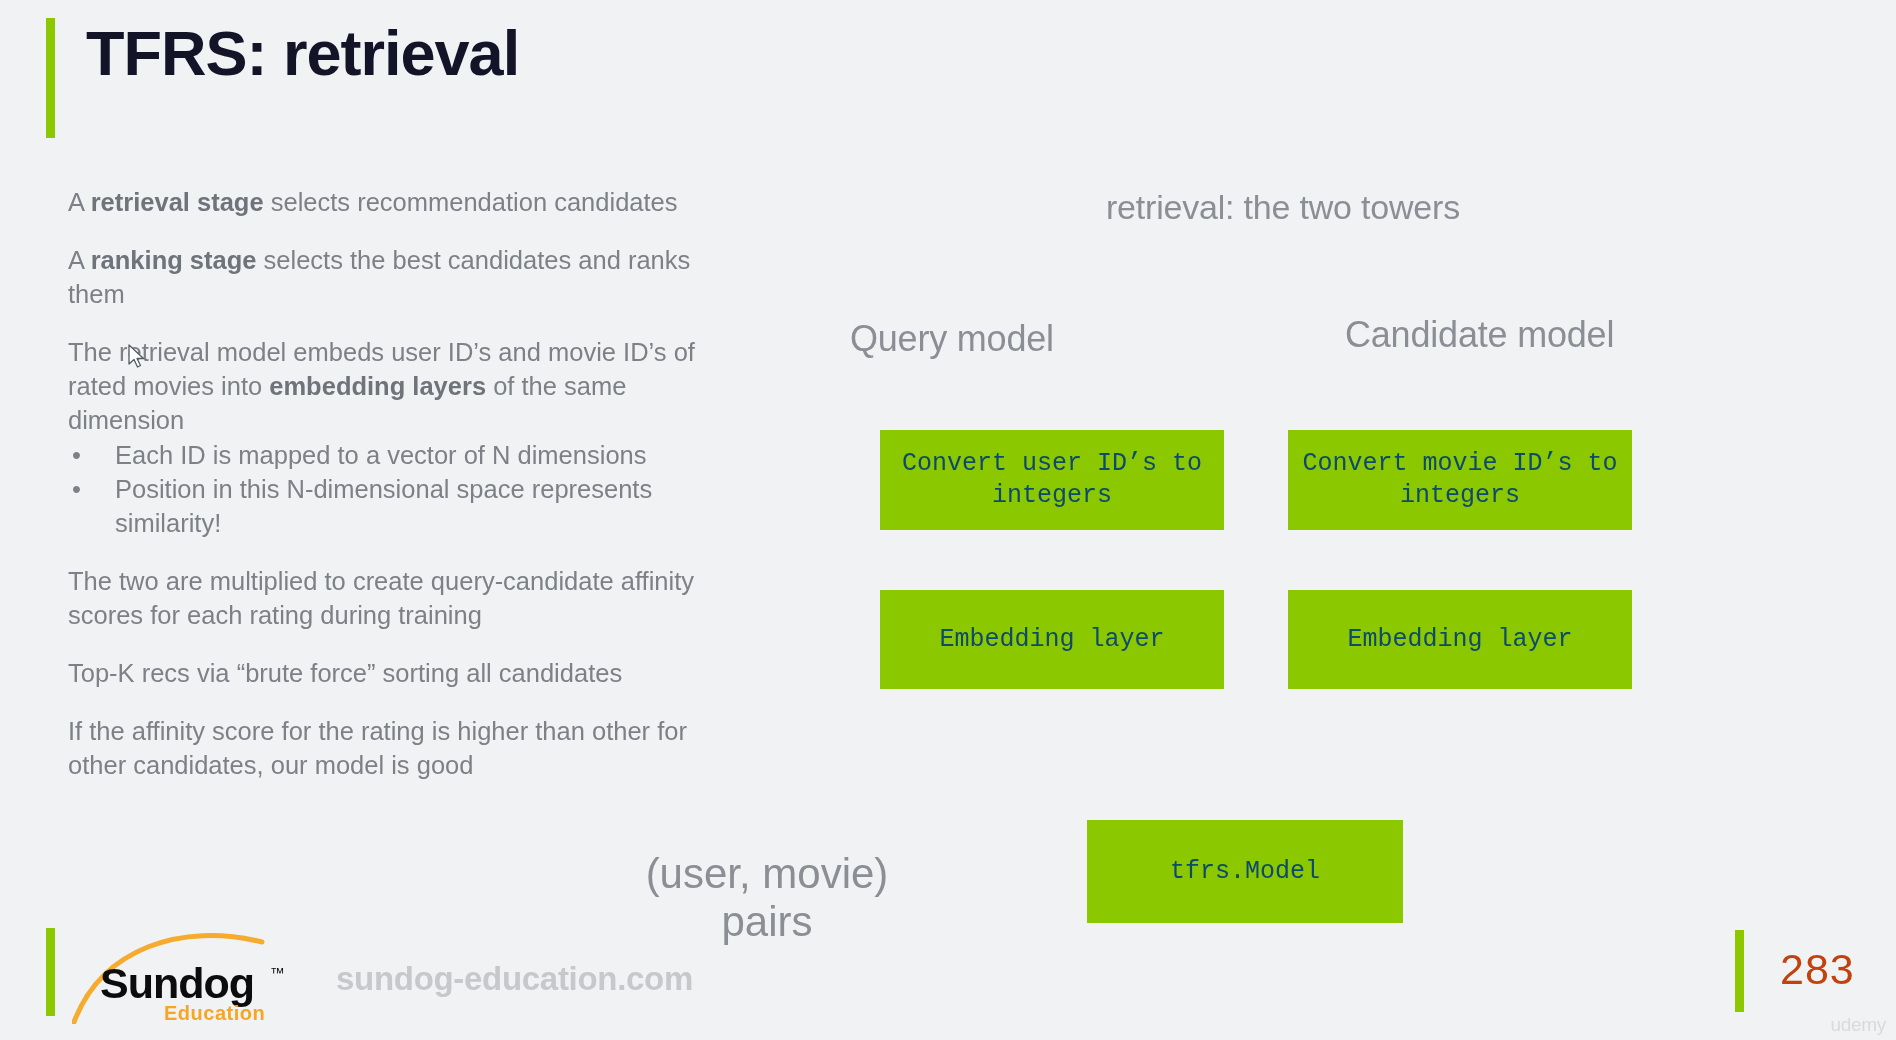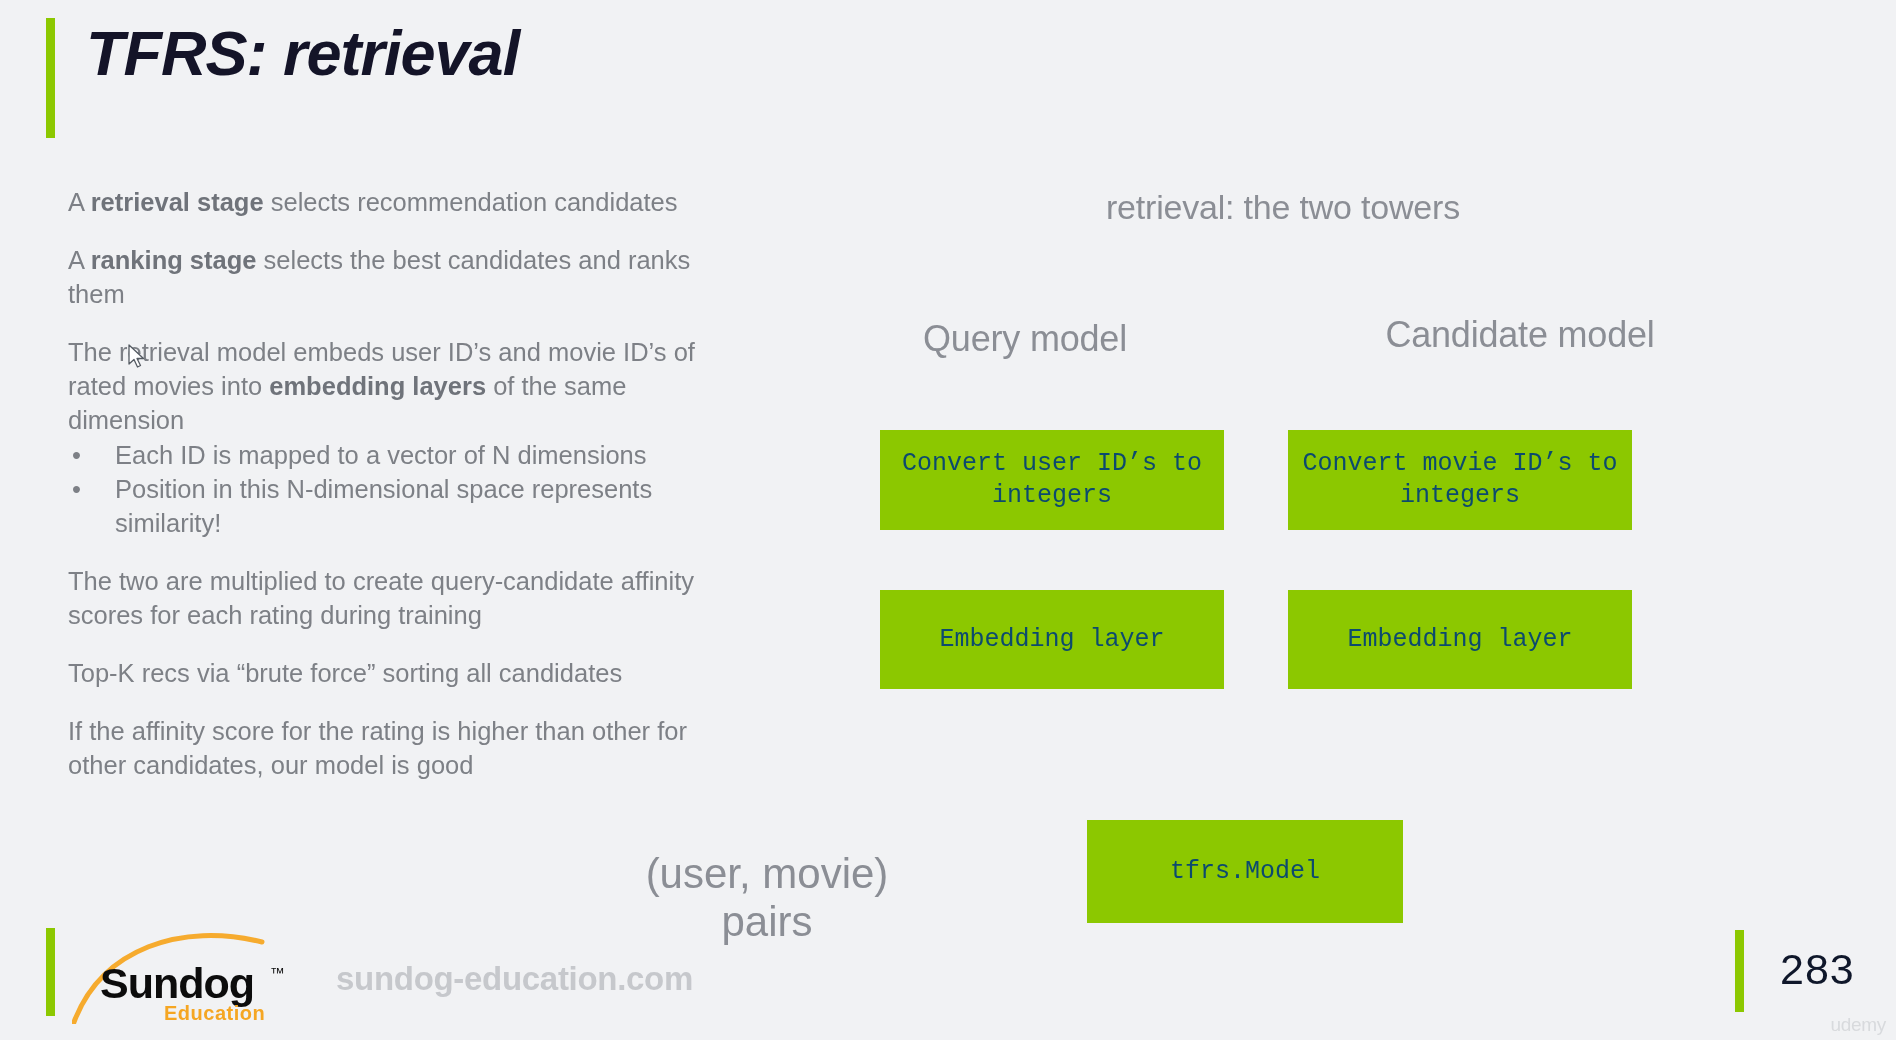--- a/index.html
+++ b/index.html
@@ -19,21 +19,20 @@
     background: #f1f2f4;
   }
 
   
   .title-row {
     position: absolute;
     left: 46px;
     top: 18px;
     display: flex;
     align-items: flex-start;
-    font-style: italic;
   }
   .title-bar {
     width: 9px;
     height: 120px;
     background: #8CC800;
     flex: none;
   }
   .title-text {
     margin-left: 31px;
     font-size: 63px;
@@ -82,21 +81,20 @@
     text-align: right;
     font-size: 34px;
     color: #8b8e95;
     letter-spacing: -0.2px;
   }
 
   .col-head {
     position: absolute;
     font-size: 34px;
     color: #8b8e95;
-    text-align: center;
     letter-spacing: -0.2px;
   }
   .col-head.query     { left: 90px;  top: 318px; width: 350px; font-size: 36px;}
   .col-head.candidate { left: 585px; top: 314px; width: 350px; font-size: 36px;}
 
   .gbox {
     position: absolute;
     background: #8CC800;
     color: #0c4a6e;
     display: flex;
@@ -150,21 +148,21 @@
   .page-bar {
     position: absolute;
     left: 1735px; top: 930px;
     width: 9px; height: 82px;
     background: #8CC800;
   }
   .page-num {
     position: absolute;
     left: 1780px; top: 945px;
     font-size: 43px;
-    color: #0f172a;
+    color: #c2410c;
     letter-spacing: 1px;
   }
 
   .udemy {
     position: absolute;
     right: 10px; bottom: 4px;
     font-size: 19px;
     color: #d8dadd;
     letter-spacing: -0.3px;
   }

